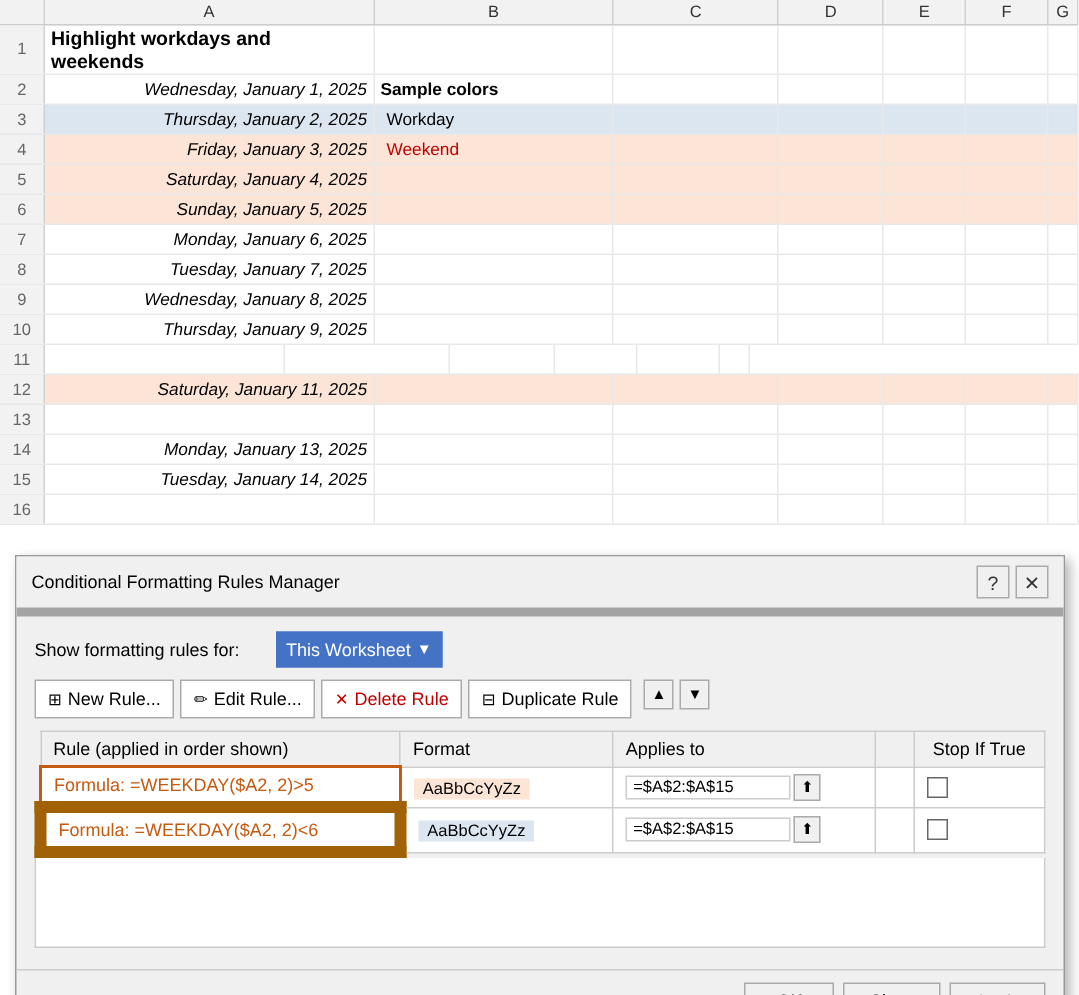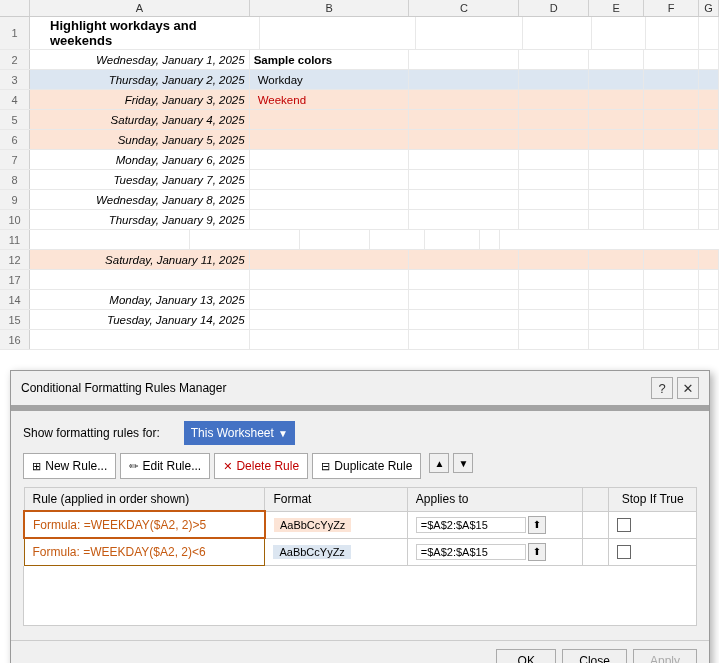--- a/index.html
+++ b/index.html
@@ -21,21 +21,21 @@
     .row-num { width: 30px; min-width: 30px; background: #f2f2f2; border-right: 1px solid #d0d0d0; text-align: center; font-size: 11px; color: #666; padding: 1px 0; display: flex; align-items: center; justify-content: center; }
     .cell { border-right: 1px solid #e8e8e8; padding: 1px 4px; display: flex; align-items: center; font-size: 11.5px; }
     .cell-a { width: 220px; justify-content: flex-end; }
     .cell-b { width: 160px; }
     .cell-c { width: 110px; }
     .cell-d { width: 70px; }
     .cell-e { width: 55px; }
     .cell-f { width: 55px; }
     .cell-g { width: 20px; }
 
-    .row-title .cell-a { justify-content: center; font-weight: bold; font-size: 13px; margin-left: 16px; }
+    .row-title .cell-a { justify-content: center; font-weight: bold; font-size: 13px; }
     .row-blue { background: #dce6f1; }
     .row-pink { background: #fce4d6; }
     .workday-sample { background: #dce6f1; padding: 1px 4px; }
     .weekend-sample { background: #fce4d6; padding: 1px 4px; color: #c00000; font-weight: 500; }
 
     
     .dialog-backdrop { position: absolute; top: 0; left: 0; width: 719px; height: 663px; pointer-events: none; }
 
     .dialog {
       position: absolute;
@@ -249,21 +249,21 @@
     <div class="cell cell-a italic-date" style="font-style:italic;">Saturday, January 11, 2025</div>
     <div class="cell cell-b"></div>
     <div class="cell cell-c"></div>
     <div class="cell cell-d"></div>
     <div class="cell cell-e"></div>
     <div class="cell cell-f"></div>
     <div class="cell cell-g"></div>
   </div>
 
   <div class="spreadsheet-row">
-    <div class="row-num">17</div>
+    <div class="row-num">13</div>
     <div class="cell cell-a"></div>
     <div class="cell cell-b"></div>
     <div class="cell cell-c"></div>
     <div class="cell cell-d"></div>
     <div class="cell cell-e"></div>
     <div class="cell cell-f"></div>
     <div class="cell cell-g"></div>
   </div>
 
   <div class="spreadsheet-row">
@@ -367,21 +367,21 @@
                 <button class="expand-btn">⬆</button>
               </div>
             </td>
             <td></td>
             <td class="stopif-cell">
               <div class="checkbox"></div>
             </td>
           </tr>
 
           <tr>
-            <td class="rule-cell" style="border: 1px solid #a16207;">
+            <td class="rule-cell" style="border: 8px solid #a16207;">
               <span class="orange-text">Formula: =WEEKDAY($A2, 2)&lt;6</span>
             </td>
             <td class="format-cell">
               <span class="format-preview-blue">AaBbCcYyZz</span>
             </td>
             <td class="applies-cell">
               <div class="applies-row">
                 <input type="text" class="range-input" style="width: 110px;" value="=$A$2:$A$15">
                 <button class="expand-btn">⬆</button>
               </div>

